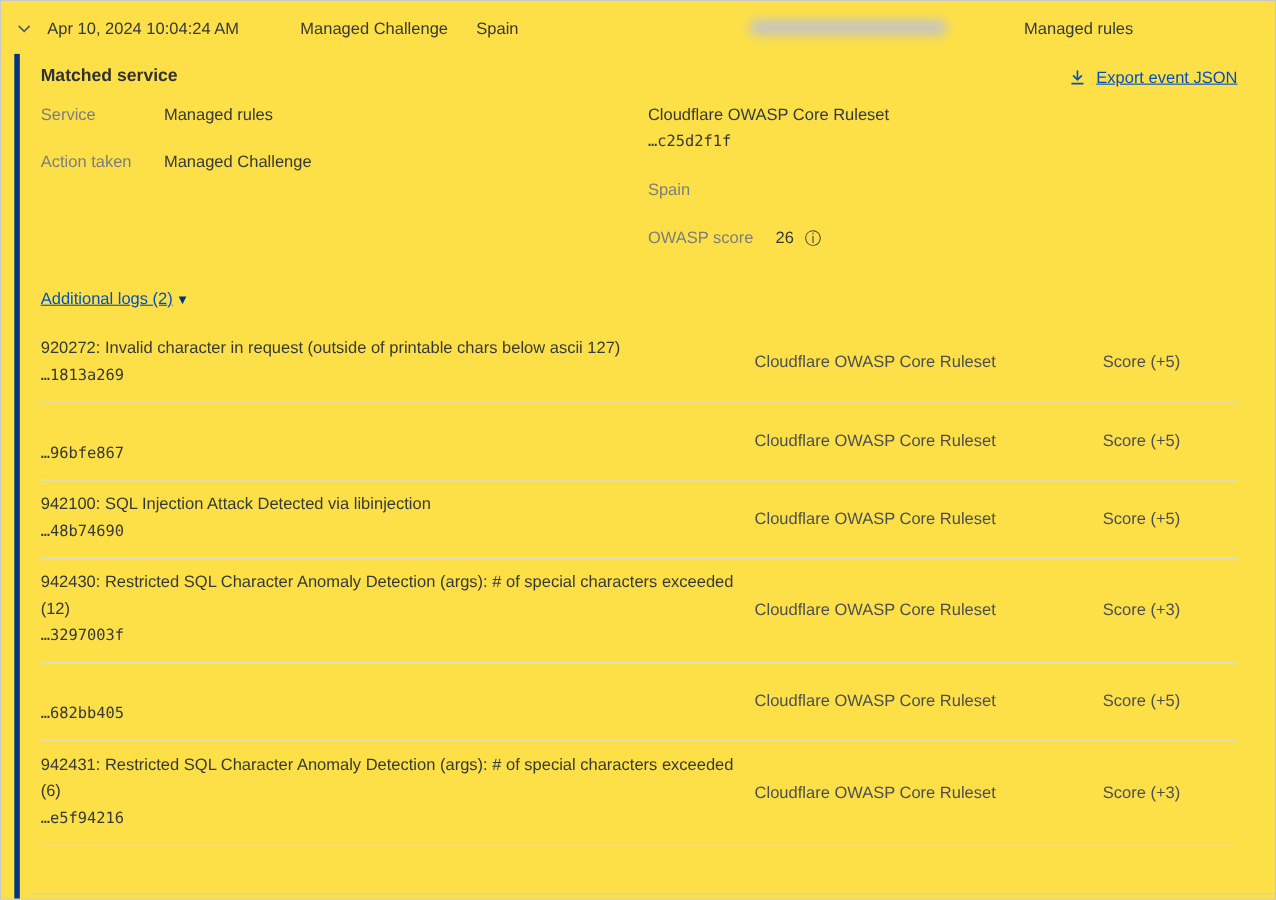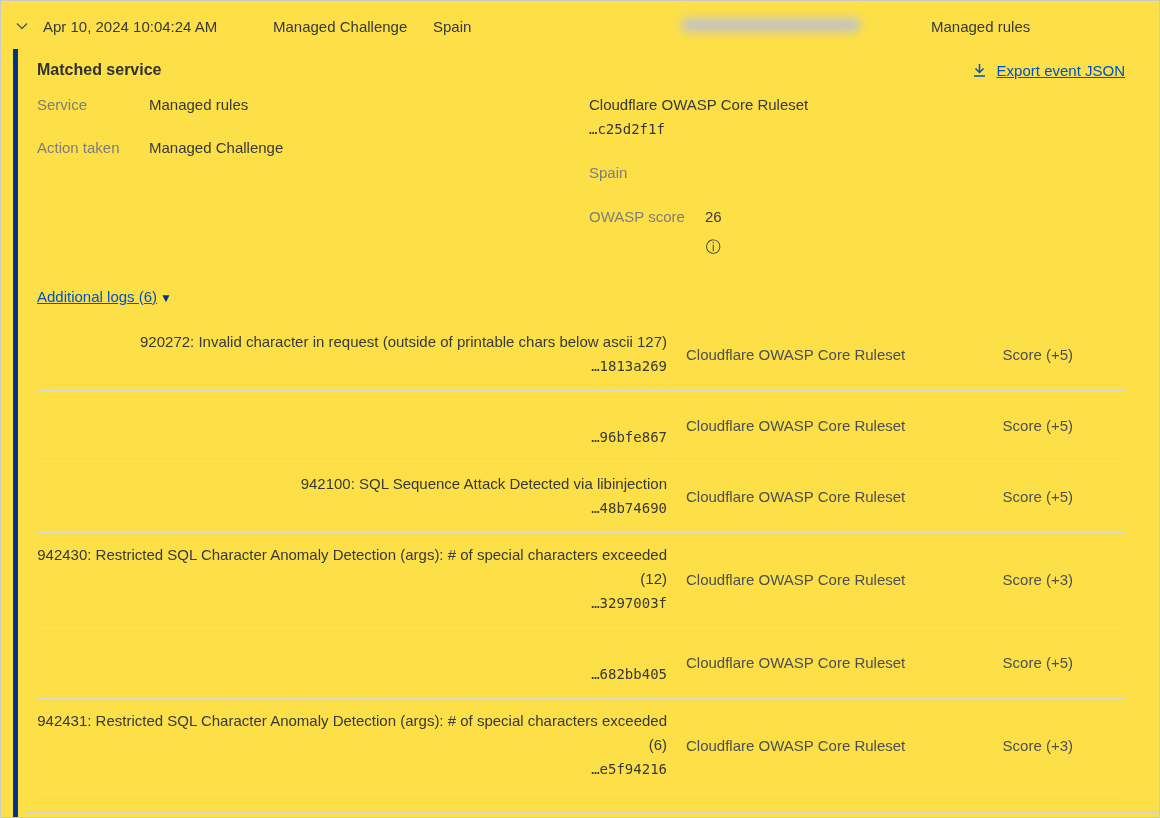--- a/index.html
+++ b/index.html
@@ -65,35 +65,35 @@
   .kv-left .kv-label { width:112px; flex:none; color:#7d7d7d; }
   .kv-right { flex:1; }
   .kv-right .kv-block { display:flex; margin-bottom:20px; line-height:24px; }
   .kv-right .kv-label { width:116px; flex:none; color:#7d7d7d; }
   .kv-right .kv-value { width:232px; }
   .mono {
     font-family:"DejaVu Sans Mono", monospace;
     font-size:14px;
     color:#36393a;
   }
-  .owasp-val { display:flex; align-items:center; gap:10px;flex-direction:column; }
+  .owasp-val { display:flex; align-items:center; gap:10px; }
   .info-icon { font-size:15px; color:#3c3c3c; cursor:pointer; line-height:1; }
   
   .logs-link-row { margin-top:14px; margin-bottom:15px; font-size:15px; }
   .logs-link { color:#0051c3; text-decoration:underline; cursor:pointer; }
   .caret { color:#003681; font-size:12px; margin-left:3px; cursor:pointer; }
   
   .log-row {
     display:grid;
     grid-template-columns:649px 240px 1fr;
     border-bottom:1px solid #dcdcdc;
     padding:10px 0 12px 0;
     font-size:15px;
   }
-  .log-desc { padding-right:19px; line-height:24px;text-align:right; }
+  .log-desc { padding-right:19px; line-height:24px; }
   .log-id { line-height:24px; }
   .log-ruleset { align-self:center; color:#4c4f52; }
   .log-score { align-self:center; justify-self:end; padding-right:52px; color:#4c4f52; }
   .frame-bottom-line {
     position:absolute;
     left:24px; right:0; bottom:4px;
     border-top:1px solid #d2d2d2;
   }
 </style>
 </head>
@@ -157,21 +157,21 @@
           <span class="kv-label">OWASP score</span>
           <span class="owasp-val">
             <span>26</span>
             <span class="info-icon">ⓘ</span>
           </span>
         </div>
       </div>
     </div>
 
     <div class="logs-link-row">
-      <a class="logs-link"><span>Additional logs (6)</span></a><span class="caret">▼</span>
+      <a class="logs-link"><span>Additional logs (2)</span></a><span class="caret">▼</span>
     </div>
 
     <div class="logs-table">
 
       <div class="log-row">
         <div class="log-desc">
           <span>920272: Invalid character in request (outside of printable chars below ascii 127)</span><br>
           <span class="mono log-id">…1813a269</span>
         </div>
         <div class="log-ruleset">Cloudflare OWASP Core Ruleset</div>
@@ -182,21 +182,21 @@
         <div class="log-desc">
           <br>
           <span class="mono log-id">…96bfe867</span>
         </div>
         <div class="log-ruleset">Cloudflare OWASP Core Ruleset</div>
         <div class="log-score">Score (+5)</div>
       </div>
 
       <div class="log-row">
         <div class="log-desc">
-          <span>942100: SQL Sequence Attack Detected via libinjection</span><br>
+          <span>942100: SQL Injection Attack Detected via libinjection</span><br>
           <span class="mono log-id">…48b74690</span>
         </div>
         <div class="log-ruleset">Cloudflare OWASP Core Ruleset</div>
         <div class="log-score">Score (+5)</div>
       </div>
 
       <div class="log-row">
         <div class="log-desc">
           <span>942430: Restricted SQL Character Anomaly Detection (args): # of special characters exceeded (12)</span><br>
           <span class="mono log-id">…3297003f</span>

